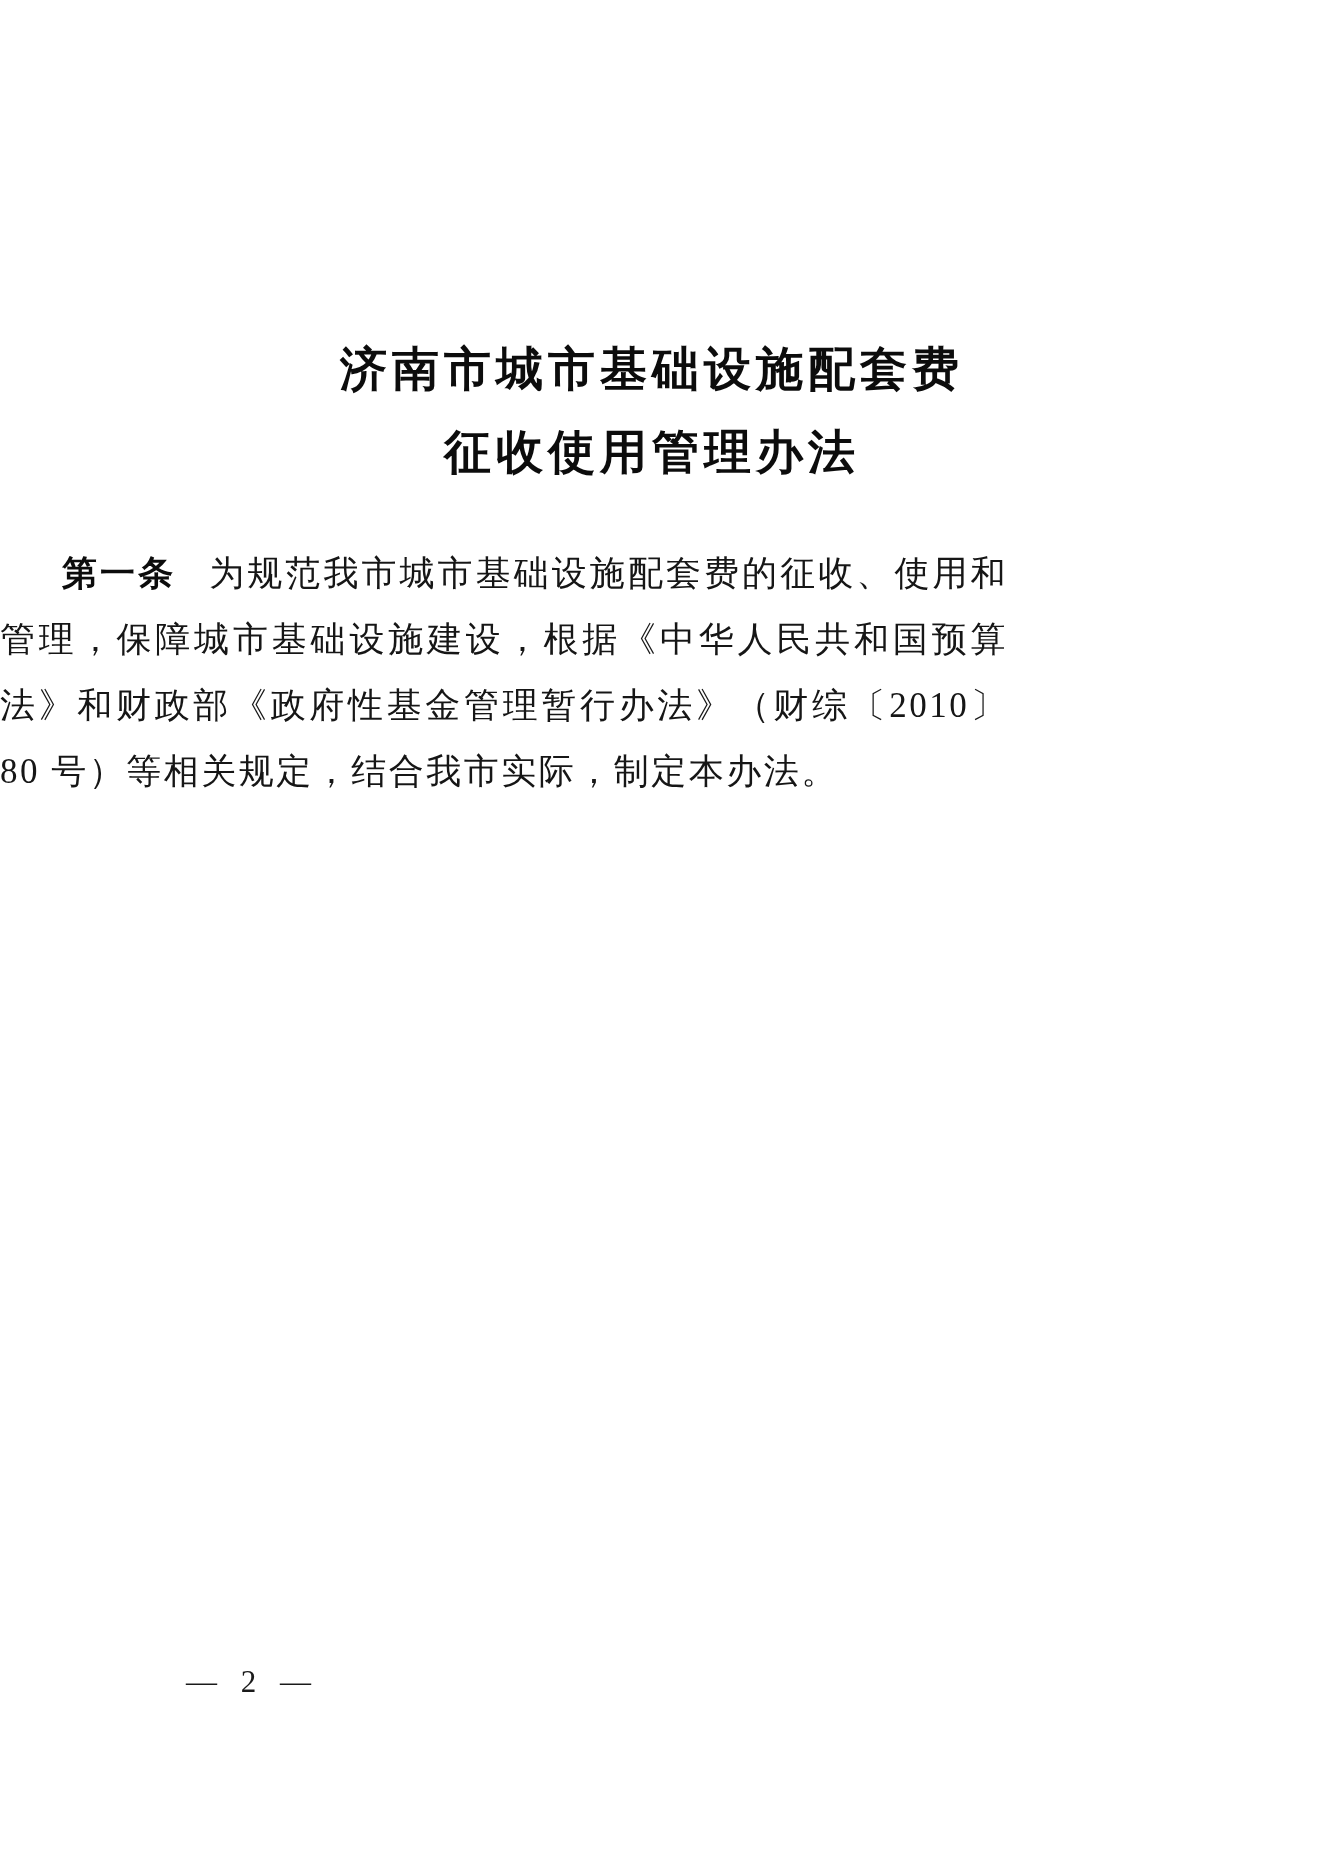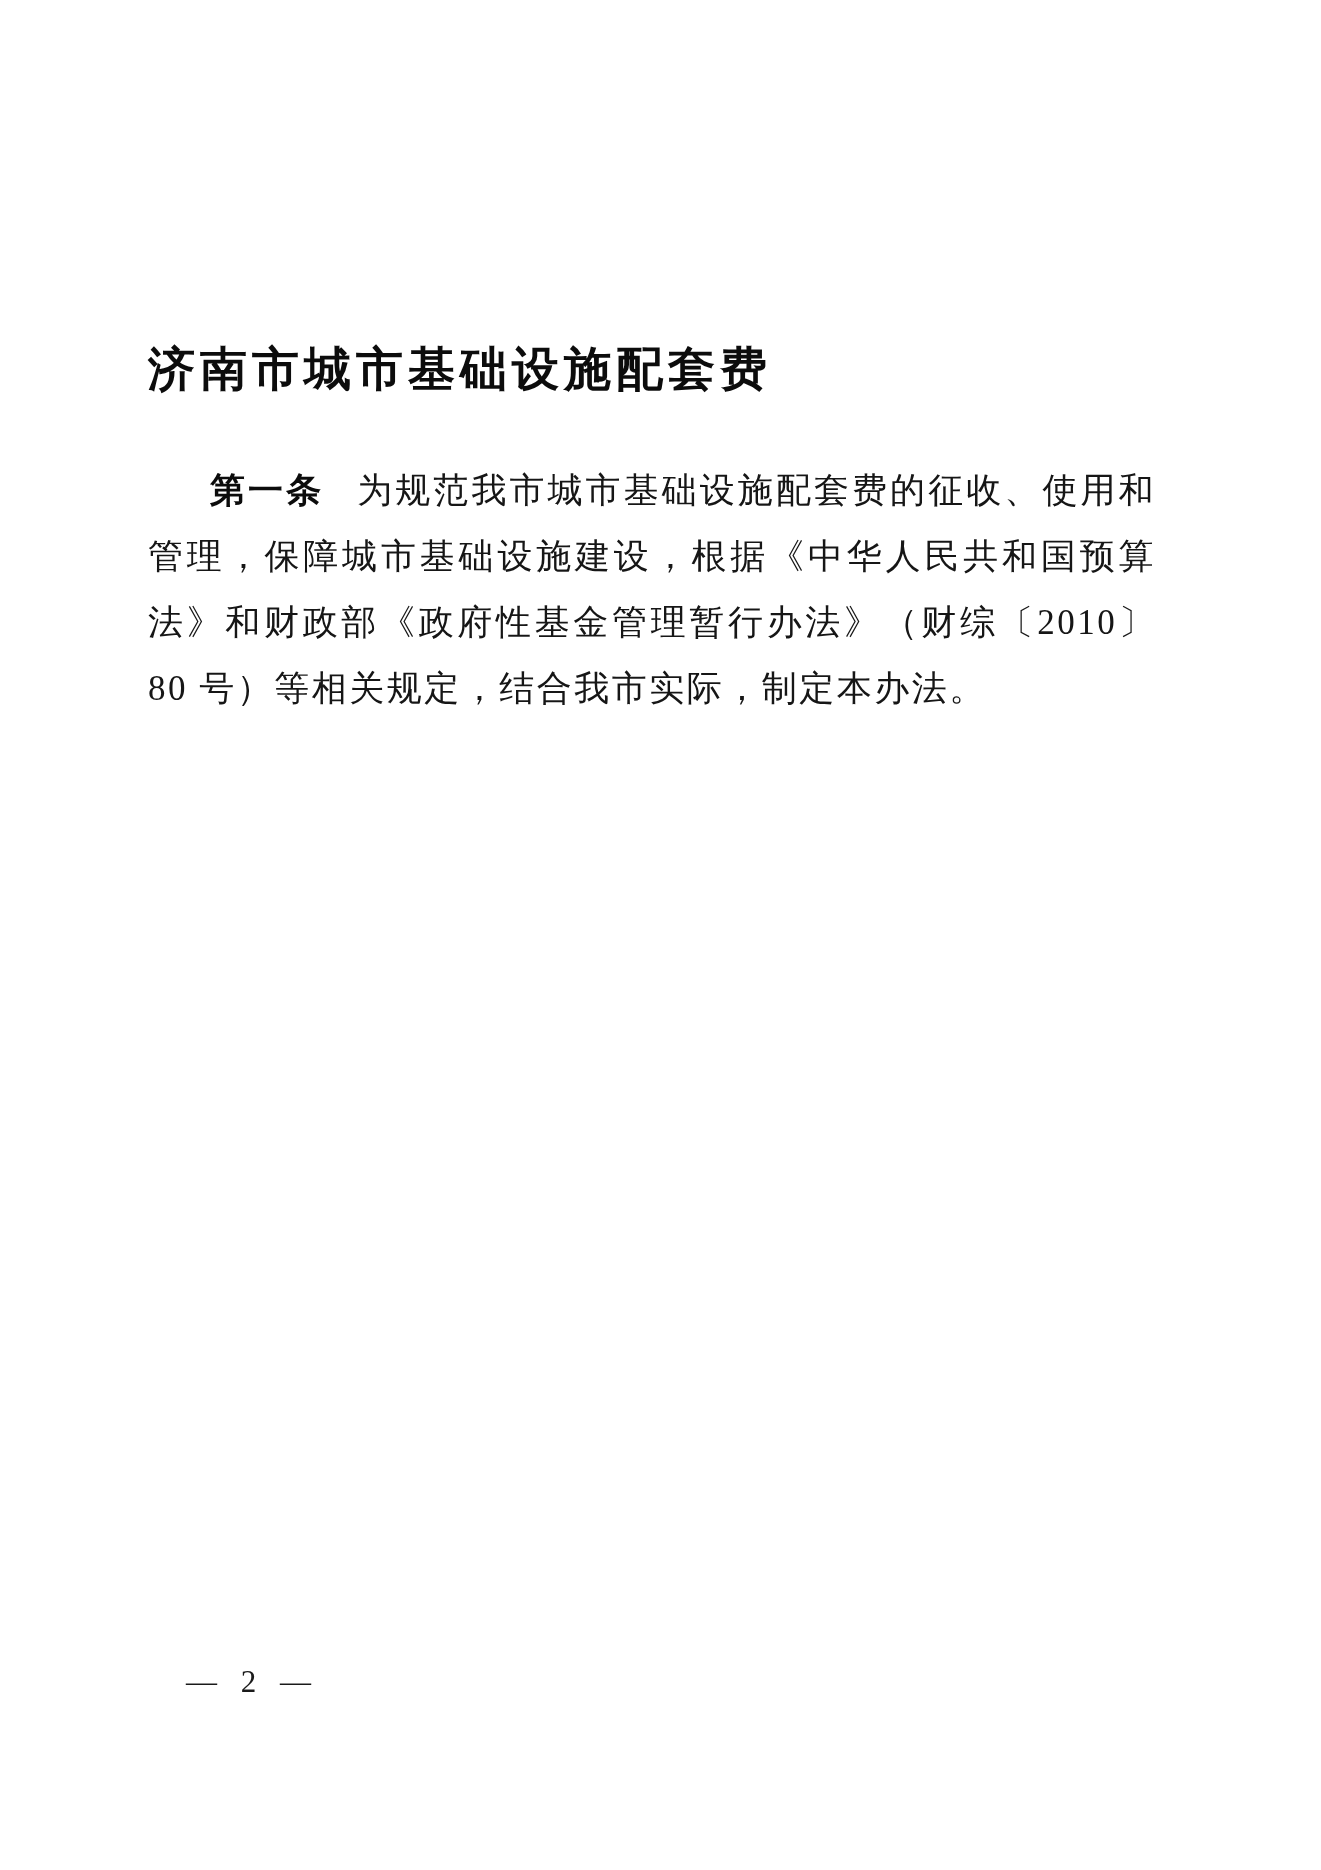--- a/index.html
+++ b/index.html
@@ -13,29 +13,29 @@
     height: 1870px;
     background: #ffffff;
     color: #121212;
     overflow: hidden;
     font-family: "Liberation Serif", "DejaVu Serif", serif;
   }
   .title-block {
     padding-top: 328px;
     width: 1008px;
     margin-left: 148px;
+    text-align: center;
     font-weight: 700;
     font-size: 47px;
     line-height: 83px;
     letter-spacing: 5px;
     color: #0c0c0c;
   }
   .body-block {
     margin-top: 46px;
-    margin-left: 148px;
     width: 1008px;
     font-size: 35px;
     line-height: 66px;
     letter-spacing: 2.5px;
     text-align: justify;
     text-justify: inter-ideograph;
     color: #161616;
   }
   .body-block p {
     margin: 0;
@@ -60,20 +60,21 @@
     color: #1a1a1a;
   }
 </style>
 </head>
 <body>
 
 <div class="page">
 
   <div class="title-block">
     <div>济南市城市基础设施配套费</div>
+    <div>征收使用管理办法</div>
   </div>
 
   <div class="body-block">
     <p>
       <span class="article-label">第一条</span><span>为规范我市城市基础设施配套费的征收、使用和管理，保障城市基础设施建设，根据《中华人民共和国预算法》和财政部《政府性基金管理暂行办法》（财综〔2010〕80 号）等相关规定，结合我市实际，制定本办法。</span>
     </p>
   </div>
 
   <div class="page-footer">— 2 —</div>
 

